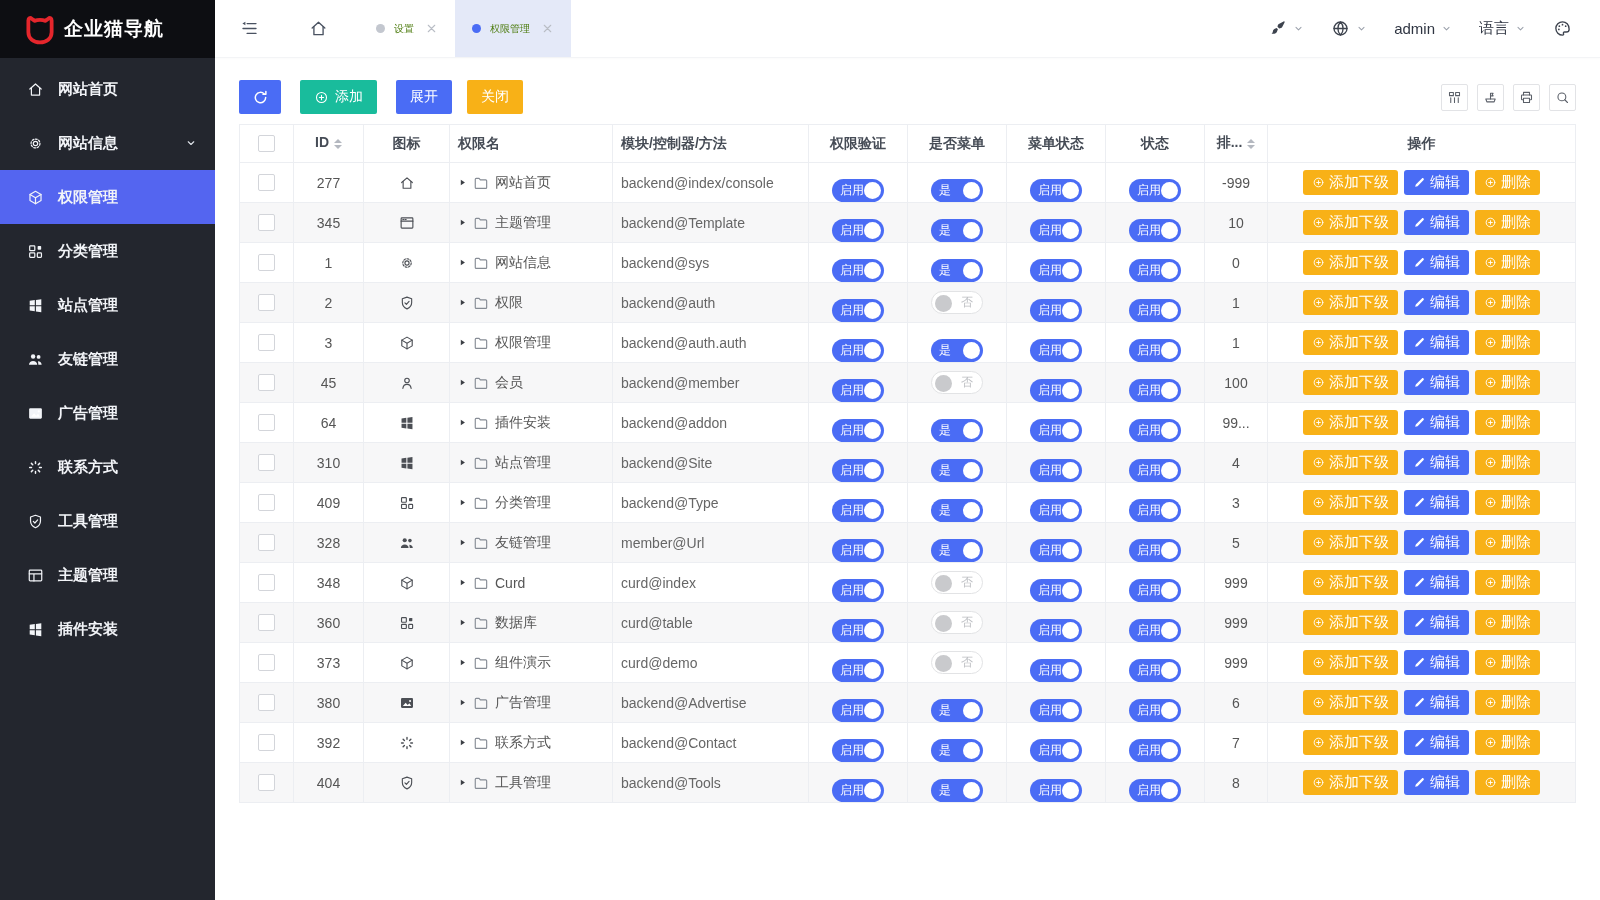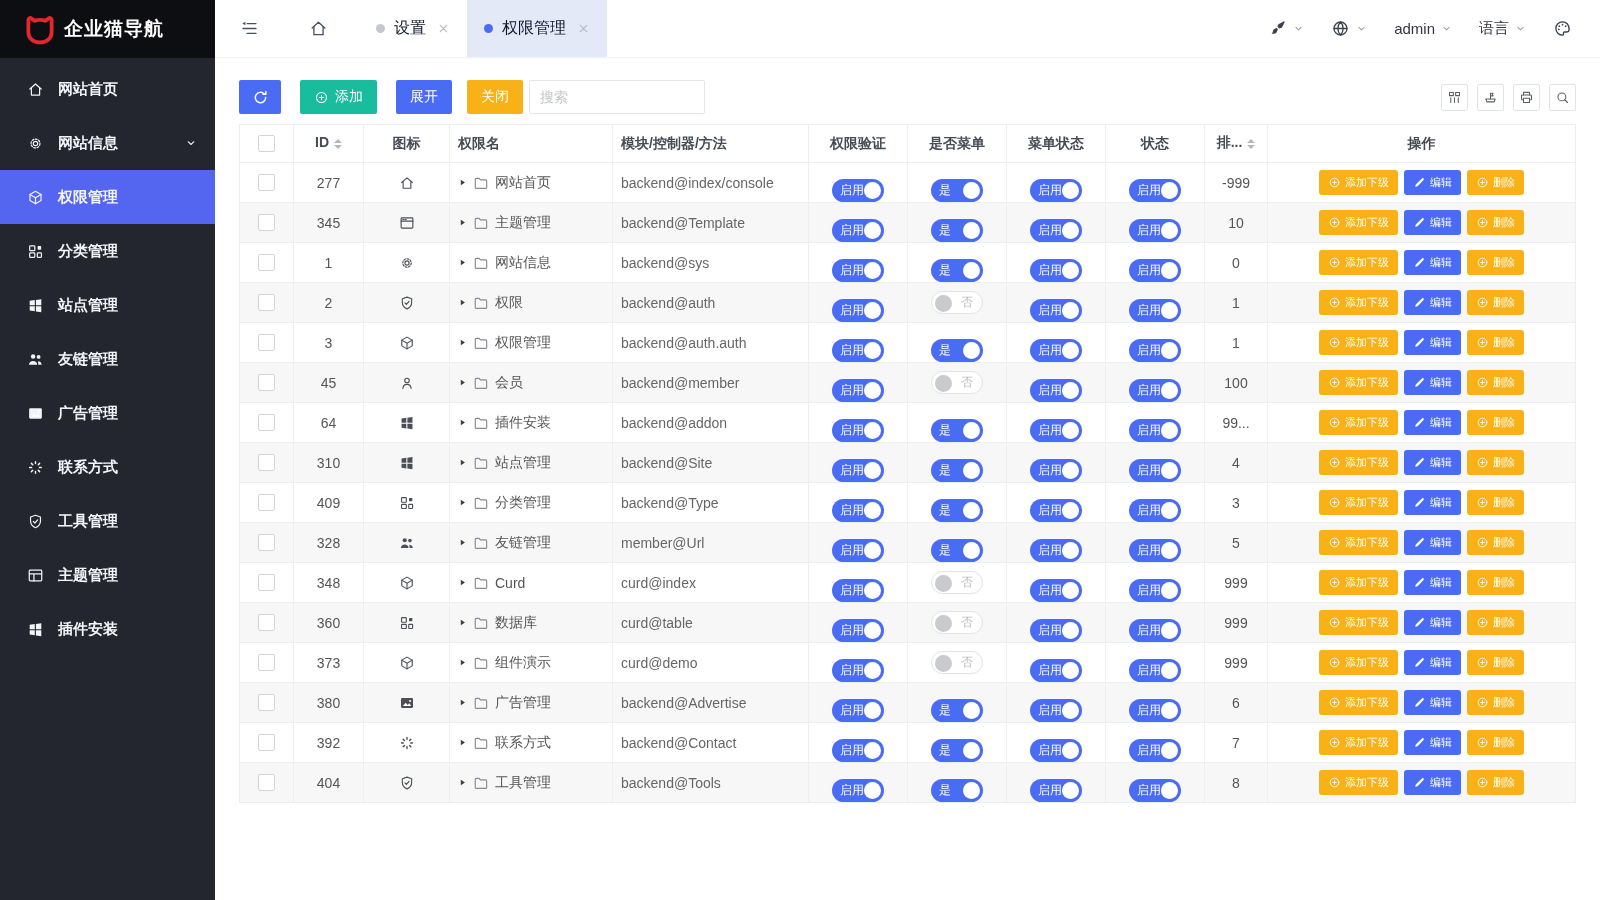--- a/index.html
+++ b/index.html
@@ -24,21 +24,21 @@
   .menu-item.active{background:var(--sidebar-active);}
 
   
   .main{position:absolute;left:215px;right:0;top:0;bottom:0;display:flex;flex-direction:column;background:#fff;}
 
   
   .hdr{height:58px;flex:none;display:flex;align-items:stretch;background:#fff;border-bottom:1px solid #f3f4f6;box-shadow:0 1px 2px rgba(0,0,0,.02);}
   .hdr-btn{display:flex;align-items:center;padding:0 25px;cursor:pointer;color:#4a5261;}
   .hdr-btn .ico{width:19px;height:19px;}
   .tabs{display:flex;align-items:stretch;margin-left:6px;}
-  .tab{display:flex;align-items:center;gap:9px;padding:0 17px;font-size:16px;color:#0f172a;cursor:pointer;}
+  .tab{display:flex;align-items:center;gap:9px;padding:0 17px;font-size:10px;color:#4d7c0f;cursor:pointer;}
   .tab-dot{width:9px;height:9px;border-radius:50%;background:#c3c7cf;}
   .tab.active{background:var(--tab-active-bg);}
   .tab.active .tab-dot{background:var(--primary);}
   .tab .ico{width:13px;height:13px;color:#b9bdc5;margin-left:2px;}
   .hdr-right{margin-left:auto;display:flex;align-items:center;gap:27px;padding-right:28px;}
   .hdr-item{display:flex;align-items:center;gap:6px;color:#2f3542;font-size:15px;cursor:pointer;}
   .hdr-item .ico{width:19px;height:19px;color:#3d434e;}
   .hdr-item .ico.sm{width:11px;height:11px;color:#9aa0ab;}
 
   
@@ -71,21 +71,21 @@
   .name-cell{display:flex;align-items:center;gap:6px;}
   .name-cell .ico.caret{width:9px;height:9px;color:#3c3f45;}
   .name-cell .ico.folder{width:16px;height:16px;color:#858b94;}
   td .ico.row-icon{width:16px;height:16px;color:#4c4f55;vertical-align:middle;}
   .module{color:#666;}
   .sw{display:inline-flex;align-items:center;width:52px;height:23px;border-radius:12px;position:relative;font-size:12px;cursor:pointer;vertical-align:middle;}
   .sw.on{background:var(--primary);color:#fff;padding-left:8px;margin-top:16px;}
   .sw.on::after{content:"";position:absolute;right:3px;top:3px;width:17px;height:17px;border-radius:50%;background:#fff;}
   .sw.off{background:#fff;border:1px solid #e2e3e5;color:#bdbfc3;justify-content:flex-end;padding-right:9px;}
   .sw.off::after{content:"";position:absolute;left:3px;top:2.5px;width:17px;height:17px;border-radius:50%;background:#c9cacd;}
-  .abtn{display:inline-flex;align-items:center;gap:4px;height:25px;padding:0 9px;border:none;border-radius:3px;color:#fff;font-size:11px;margin:0 3px;cursor:pointer;}
+  .abtn{display:inline-flex;align-items:center;gap:4px;height:25px;padding:0 9px;border:none;border-radius:3px;color:#fff;font-size:15px;margin:0 3px;cursor:pointer;}
   .abtn .ico{width:13px;height:13px;}
   .abtn.warn{background:var(--warning);}
   .abtn.primary{background:var(--primary);}
 
   
   .footer{height:32px;flex:none;background:#fafafa;border-top:1px solid #f1f1f1;display:flex;align-items:center;padding-left:32px;font-size:12px;color:#7f8695;}
 </style>
 </head>
 <body>
 
@@ -329,21 +329,20 @@
             </svg>
           </span>
           <span>添加</span>
         </button>
       <button class="btn btn-expand">
           <span>展开</span>
         </button>
       <button class="btn btn-close">
           <span>关闭</span>
         </button>
-      <input class="search-input" placeholder="搜索" style="">
       <div class="tool-icons" id="tool-icons">
           <button class="tool-icon-btn">
             <span class="ico">
               <svg viewBox="0 0 24 24" fill="none" stroke="currentColor" stroke-width="1.7" stroke-linecap="round" stroke-linejoin="round">
                 <rect x="4" y="4" width="6.2" height="5"></rect>
                 <rect x="13.8" y="4" width="6.2" height="5"></rect>
                 <path d="M6 12.5V20M12 12.5V20M18 12.5V20"></path>
               </svg>
             </span>
           </button>

